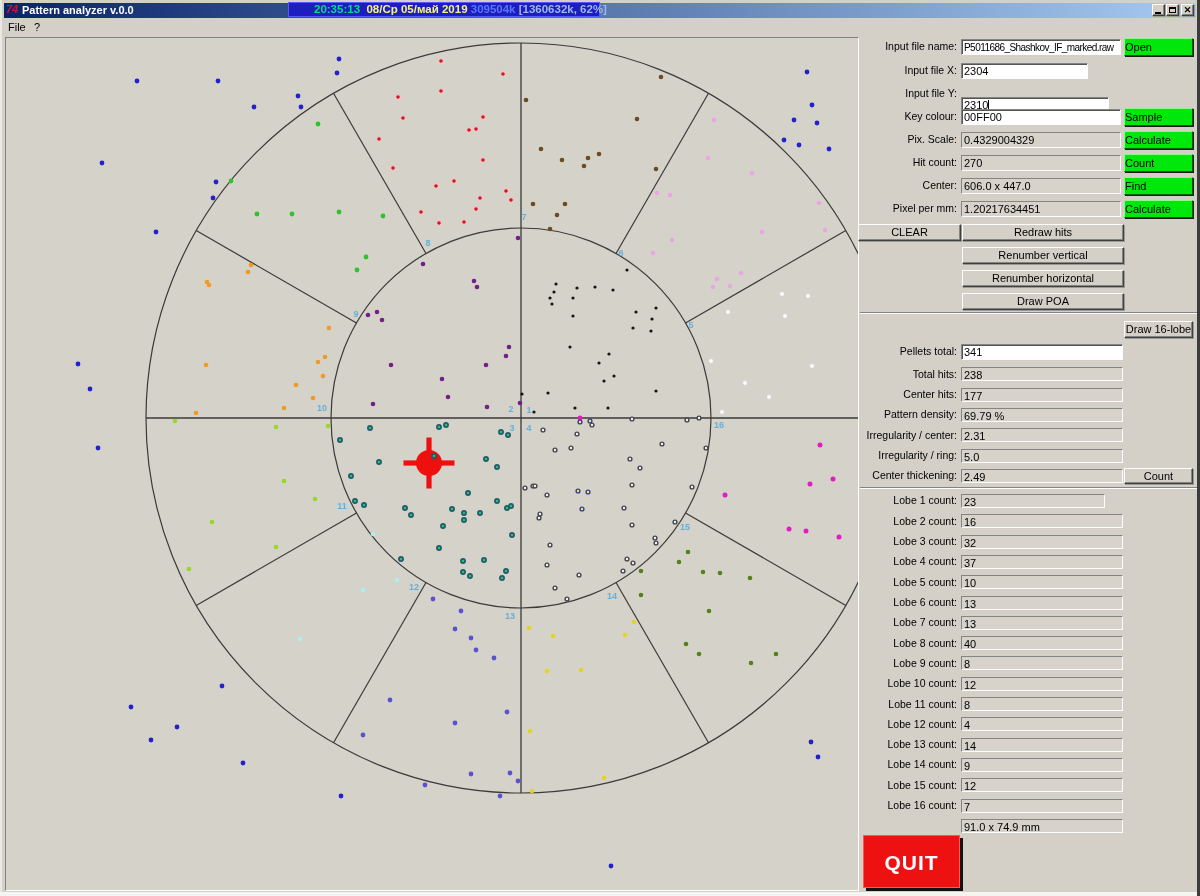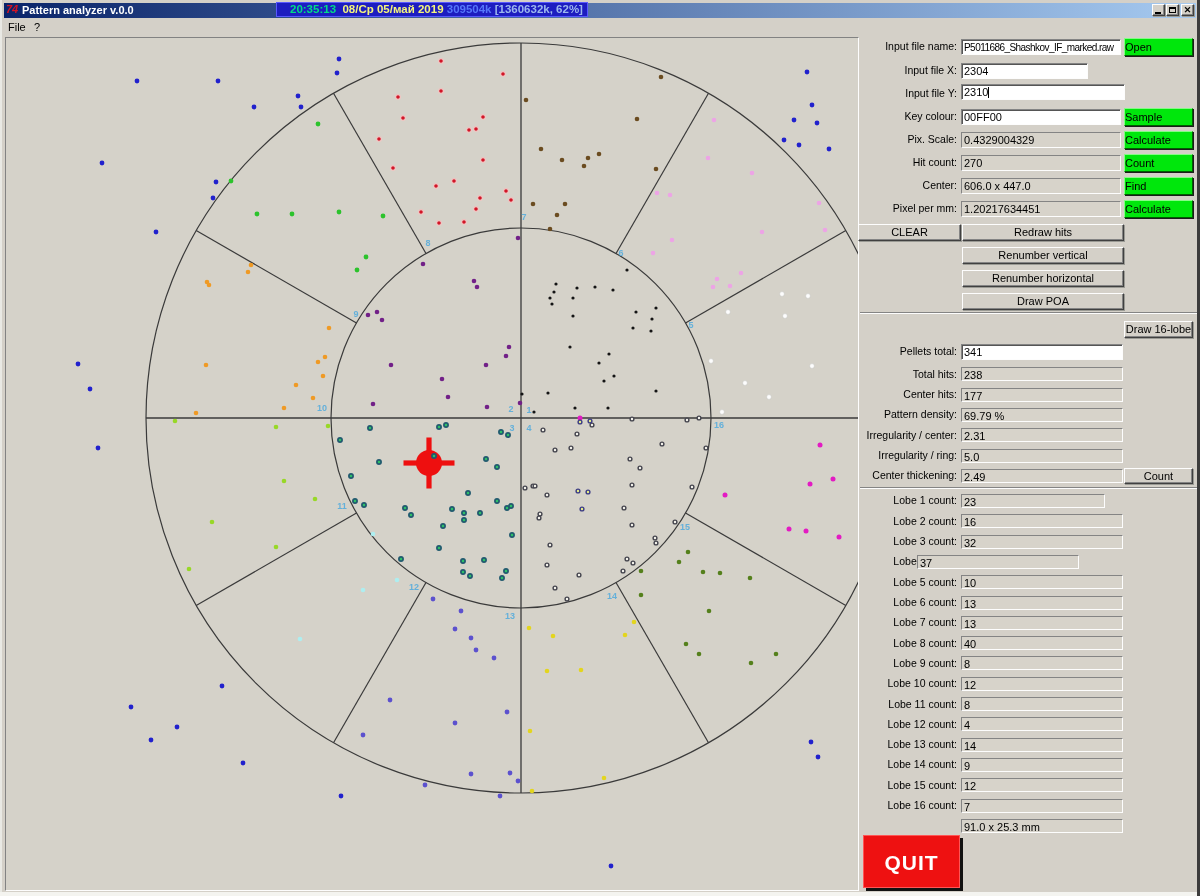--- a/index.html
+++ b/index.html
@@ -12,21 +12,21 @@
 .groove{position:absolute;height:2px;border-top:1px solid #848484;border-bottom:1px solid #fdfdfd}
 </style></head><body>
 
 <div class="abs" style="left:0;top:0;width:2px;height:896px;background:#e9e9e4"></div>
 <div class="abs" style="left:1197px;top:0;width:3px;height:896px;background:#3c3c3c"></div>
 <div class="abs" style="left:0;top:892px;width:1197px;height:4px;background:#f4f4f0"></div>
 
 <div class="abs" style="left:4px;top:3px;width:1192px;height:15px;background:linear-gradient(to right,#0a246a,#a6caf0)"></div>
 <div class="abs" style="left:6px;top:3px;width:14px;height:13px;font-size:11px;font-weight:bold;font-style:italic;color:#d01425">74</div>
 <div class="abs" style="left:22px;top:4px;font-size:11px;font-weight:bold;color:#fff">Pattern analyzer v.0.0</div>
-<div class="abs" style="left:276px;top:2px;width:312px;height:15px;background:#1d1dc0;border:1px solid #5858ff;font-size:11.5px;font-weight:bold;white-space:nowrap;padding:0 0 0 13px"><span style="color:#00db87">20:35:13</span><span style="color:#f5f57c">&nbsp; 08/Ср 05/май 2019 </span><span style="color:#5577fa">309504k</span><span style="color:#9cb7ee"> [1360632k, 62%]</span></div>
+<div class="abs" style="left:288px;top:2px;width:312px;height:15px;background:#1d1dc0;border:1px solid #5858ff;font-size:11.5px;font-weight:bold;white-space:nowrap;padding:0 0 0 25px"><span style="color:#00db87">20:35:13</span><span style="color:#f5f57c">&nbsp; 08/Ср 05/май 2019 </span><span style="color:#5577fa">309504k</span><span style="color:#9cb7ee"> [1360632k, 62%]</span></div>
 
 <div class="abs btn" style="left:1152px;top:4px;width:13px;height:12px">
     <div class="abs" style="left:2px;top:7px;width:6px;height:2px;background:#000"></div>
   </div>
 <div class="abs btn" style="left:1166px;top:4px;width:13px;height:12px">
     <div class="abs" style="left:2px;top:2px;width:7px;height:6px;border:1px solid #000;border-top-width:2px"></div>
   </div>
 <div class="abs btn" style="left:1181px;top:4px;width:13px;height:12px;font-size:9px;font-weight:bold;line-height:10px">✕</div>
 
 <div class="abs" style="left:8px;top:21px;font-size:11px">File</div>
@@ -341,21 +341,21 @@
     <circle cx="576" cy="470" r="1.9" fill="#e5ee85" stroke="#3c3c85" stroke-width="1.4"></circle>
     <circle cx="584" cy="382" r="1.9" fill="#e5ee85" stroke="#3c3c85" stroke-width="1.4"></circle>
     <circle cx="574" cy="383" r="1.9" fill="#e5ee85" stroke="#3c3c85" stroke-width="1.4"></circle>
   </svg>
 <div class="lbl" style="left:697px;top:40px;width:260px">Input file name:</div>
 <div class="box wbox" style="left:961px;top:39px;width:160px;height:16px"><span style="font-size:10px;letter-spacing:-0.55px">P5011686_Shashkov_IF_marked.raw</span></div>
 <div class="gbtn" style="left:1124px;top:38px;width:69px;height:18px;line-height:16px">Open</div>
 <div class="lbl" style="left:697px;top:64px;width:260px">Input file X:</div>
 <div class="box wbox" style="left:961px;top:62.5px;width:127px;height:16px">2304</div>
 <div class="lbl" style="left:697px;top:87px;width:260px">Input file Y:</div>
-<div class="box wbox" style="left:961px;top:84px;width:164px;height:16px">2310<span class="cur"></span></div>
+<div class="box wbox" style="left:961px;top:97px;width:148px;height:16px">2310<span class="cur"></span></div>
 <div class="lbl" style="left:697px;top:110px;width:260px">Key colour:</div>
 <div class="box wbox" style="left:961px;top:108.5px;width:160px;height:16px">00FF00</div>
 <div class="gbtn" style="left:1124px;top:107.5px;width:69px;height:18px;line-height:16px">Sample</div>
 <div class="lbl" style="left:697px;top:133px;width:260px">Pix. Scale:</div>
 <div class="box" style="left:961px;top:131.5px;width:160px;height:16px">0.4329004329</div>
 <div class="gbtn" style="left:1124px;top:130.5px;width:69px;height:18px;line-height:16px">Calculate</div>
 <div class="lbl" style="left:697px;top:156px;width:260px">Hit count:</div>
 <div class="box" style="left:961px;top:154.5px;width:160px;height:16px">270</div>
 <div class="gbtn" style="left:1124px;top:153.5px;width:69px;height:18px;line-height:16px">Count</div>
 <div class="lbl" style="left:697px;top:179px;width:260px">Center:</div>
@@ -387,21 +387,21 @@
 <div class="box" style="left:961px;top:468.8px;width:162px;height:14px">2.49</div>
 <div class="btn" style="left:1124px;top:468px;width:69px;height:16px;line-height:14px">Count</div>
 <div class="groove" style="left:860px;top:487px;width:337px"></div>
 <div class="lbl" style="left:697px;top:494px;width:260px">Lobe 1 count:</div>
 <div class="box" style="left:961px;top:494.0px;width:144px;height:14px">23</div>
 <div class="lbl" style="left:697px;top:515px;width:260px">Lobe 2 count:</div>
 <div class="box" style="left:961px;top:514.3px;width:162px;height:14px">16</div>
 <div class="lbl" style="left:697px;top:535px;width:260px">Lobe 3 count:</div>
 <div class="box" style="left:961px;top:534.6px;width:162px;height:14px">32</div>
 <div class="lbl" style="left:697px;top:555px;width:260px">Lobe 4 count:</div>
-<div class="box" style="left:917px;top:554.9px;width:162px;height:14px">37</div>
+<div class="box" style="left:961px;top:554.9px;width:162px;height:14px">37</div>
 <div class="lbl" style="left:697px;top:576px;width:260px">Lobe 5 count:</div>
 <div class="box" style="left:961px;top:575.2px;width:162px;height:14px">10</div>
 <div class="lbl" style="left:697px;top:596px;width:260px">Lobe 6 count:</div>
 <div class="box" style="left:961px;top:595.5px;width:162px;height:14px">13</div>
 <div class="lbl" style="left:697px;top:616px;width:260px">Lobe 7 count:</div>
 <div class="box" style="left:961px;top:615.8px;width:162px;height:14px">13</div>
 <div class="lbl" style="left:697px;top:637px;width:260px">Lobe 8 count:</div>
 <div class="box" style="left:961px;top:636.1px;width:162px;height:14px">40</div>
 <div class="lbl" style="left:697px;top:657px;width:260px">Lobe 9 count:</div>
 <div class="box" style="left:961px;top:656.4px;width:162px;height:14px">8</div>
@@ -413,13 +413,13 @@
 <div class="box" style="left:961px;top:717.3px;width:162px;height:14px">4</div>
 <div class="lbl" style="left:697px;top:738px;width:260px">Lobe 13 count:</div>
 <div class="box" style="left:961px;top:737.6px;width:162px;height:14px">14</div>
 <div class="lbl" style="left:697px;top:758px;width:260px">Lobe 14 count:</div>
 <div class="box" style="left:961px;top:757.9px;width:162px;height:14px">9</div>
 <div class="lbl" style="left:697px;top:779px;width:260px">Lobe 15 count:</div>
 <div class="box" style="left:961px;top:778.2px;width:162px;height:14px">12</div>
 <div class="lbl" style="left:697px;top:799px;width:260px">Lobe 16 count:</div>
 <div class="box" style="left:961px;top:798.5px;width:162px;height:14px">7</div>
 <div class="lbl" style="left:697px;top:862px;width:260px">POI to POA:</div>
-<div class="box" style="left:961px;top:818.8px;width:162px;height:14px">91.0 x 25.3 mm</div>
+<div class="box" style="left:961px;top:818.8px;width:162px;height:14px">91.0 x 74.9 mm</div>
 <div class="abs" style="left:863px;top:835px;width:97px;height:53px;background:#ee1111;box-shadow:3px 3px 0 #111;border:1px solid #ff5555;color:#fff;font-size:21px;font-weight:bold;text-align:center;line-height:53px;letter-spacing:1px">QUIT</div>
 </body></html>

